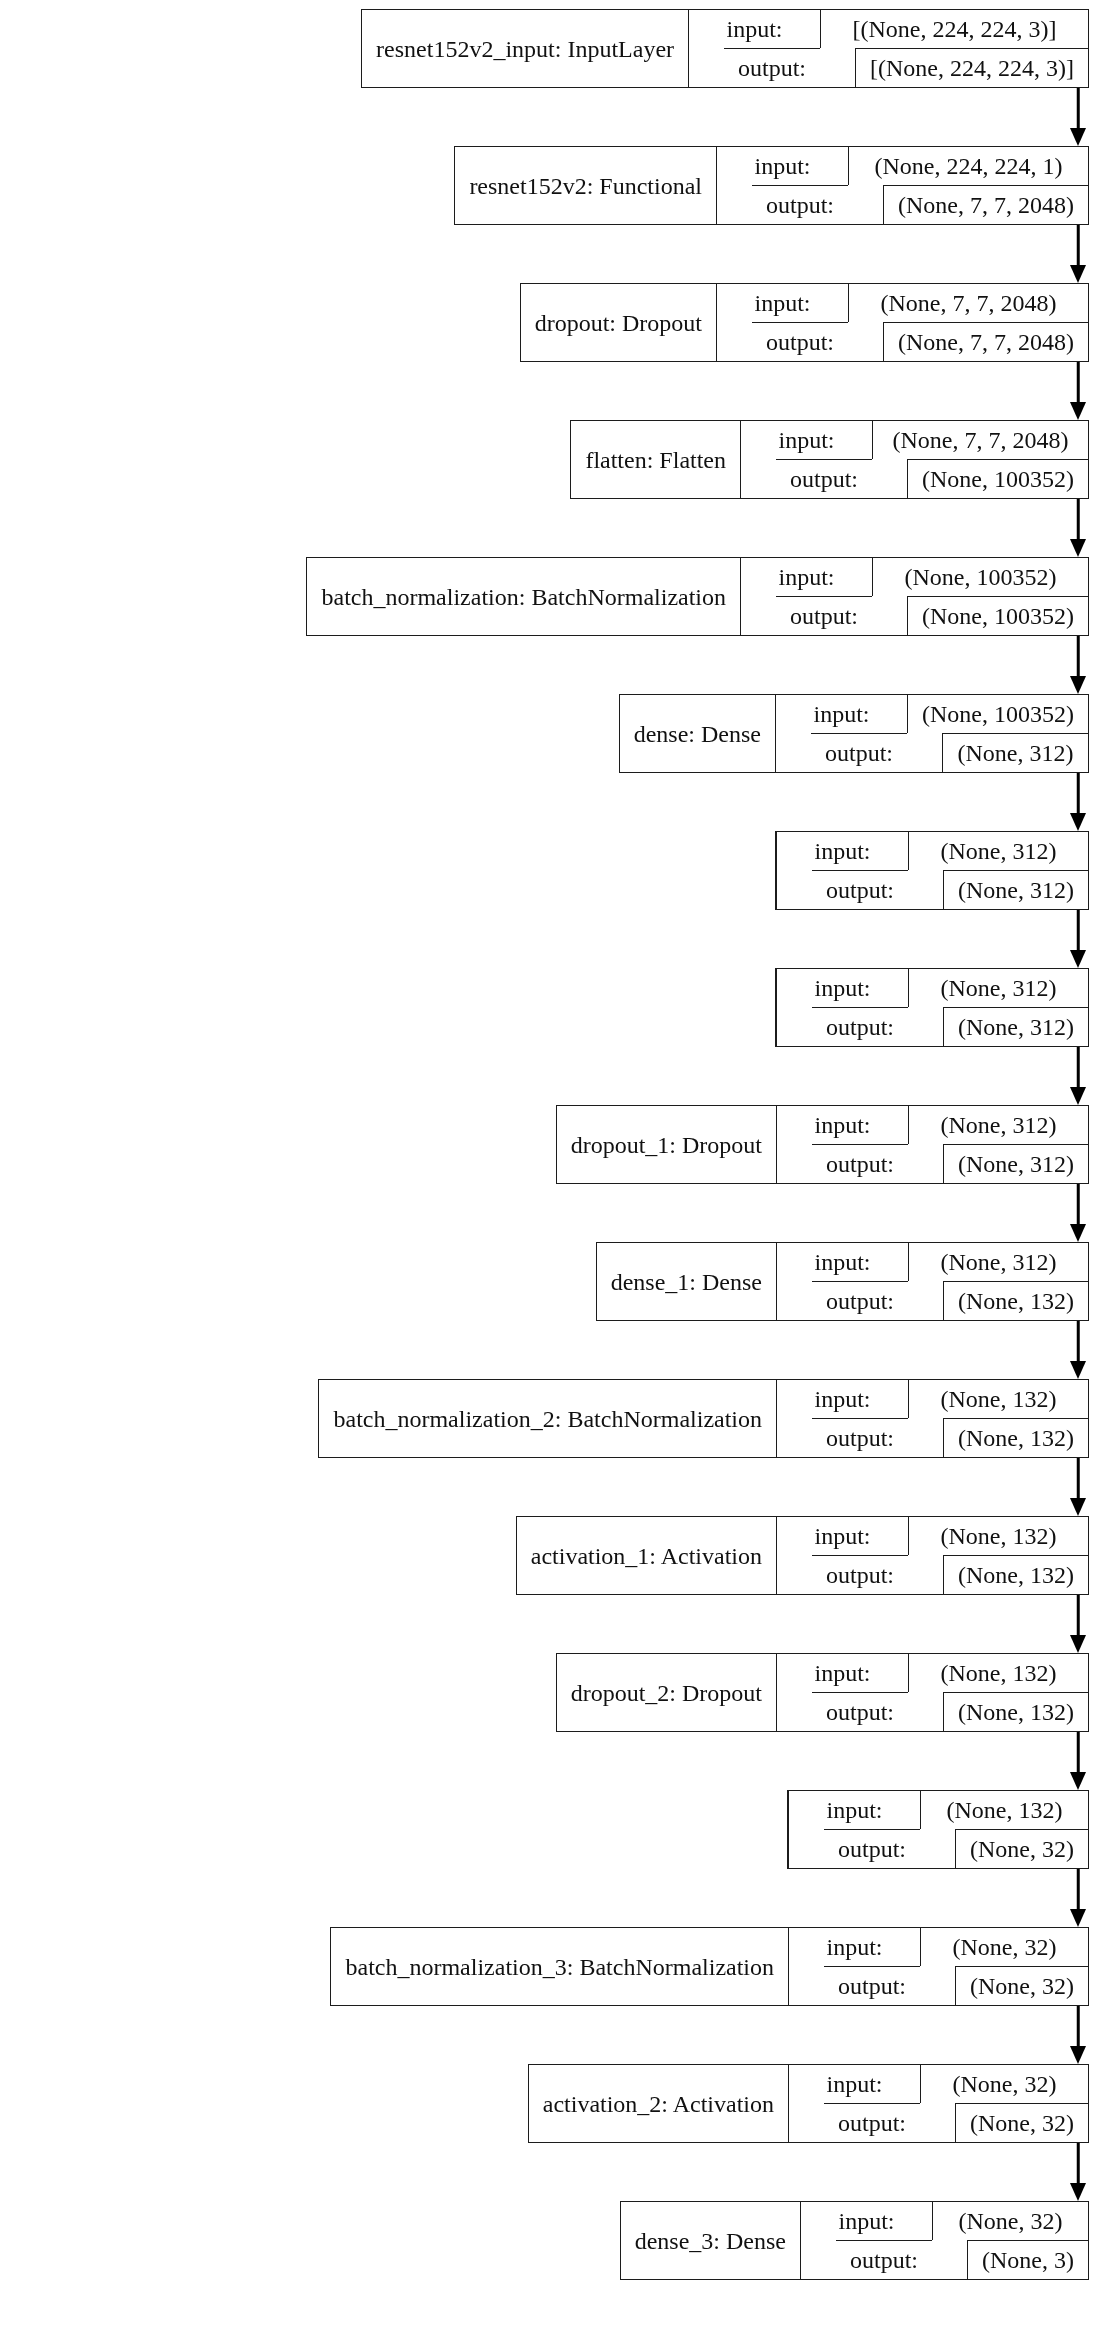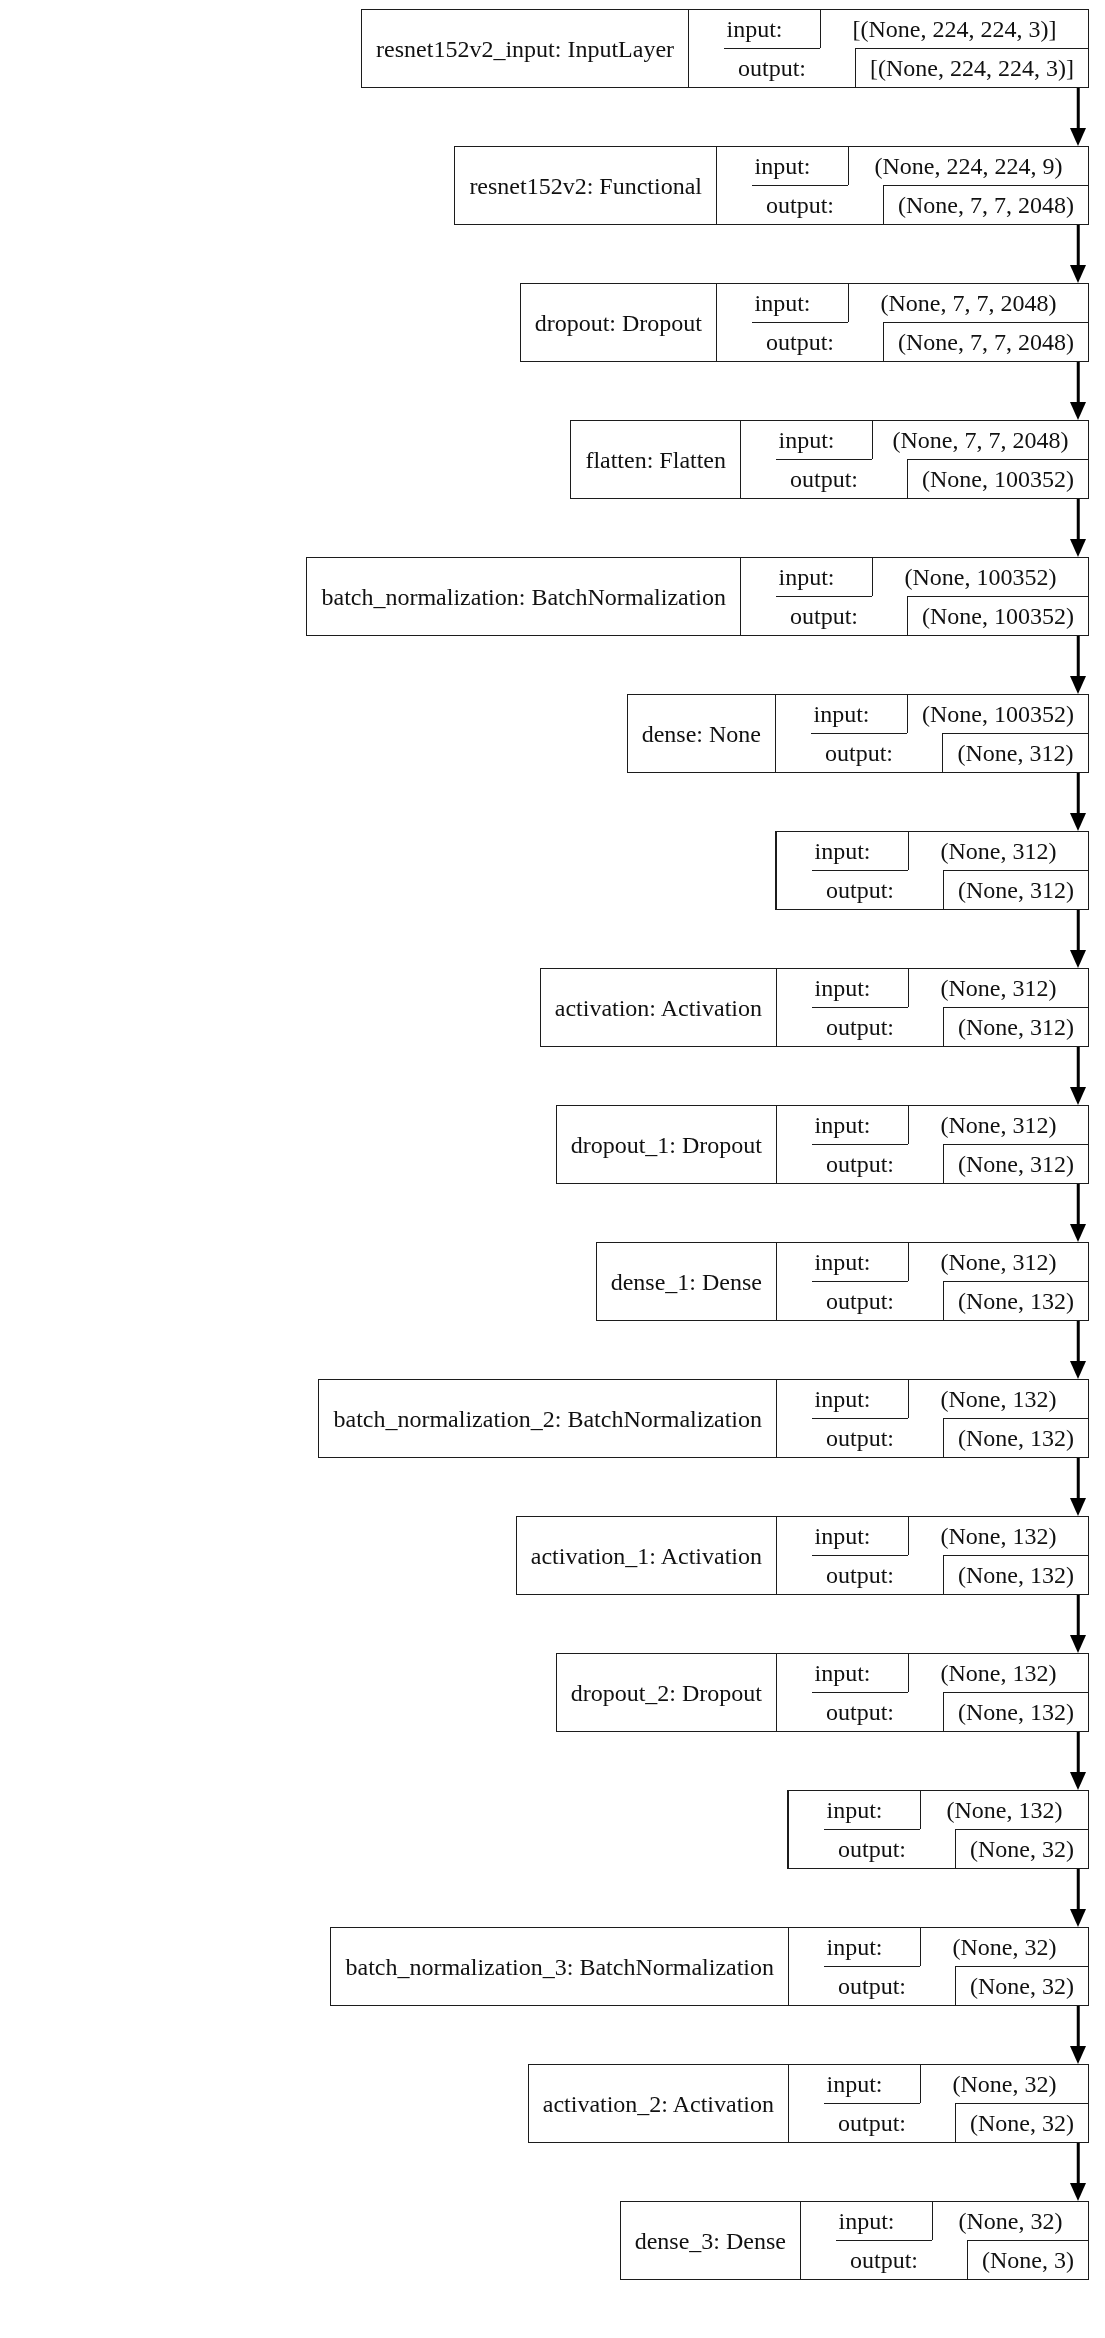--- a/index.html
+++ b/index.html
@@ -96,21 +96,21 @@
       <div class="io-cell io-value io-bottom">[(None, 224, 224, 3)]</div>
     </div>
   </div>
 
   <div class="arrow"></div>
 
   <div class="node">
     <div class="node-name">resnet152v2: Functional</div>
     <div class="io">
       <div class="io-cell io-label">input:</div>
-      <div class="io-cell io-value">(None, 224, 224, 9)</div>
+      <div class="io-cell io-value">(None, 224, 224, 1)</div>
       <div class="io-cell io-label io-bottom">output:</div>
       <div class="io-cell io-value io-bottom">(None, 7, 7, 2048)</div>
     </div>
   </div>
 
   <div class="arrow"></div>
 
   <div class="node">
     <div class="node-name">dropout: Dropout</div>
     <div class="io">
@@ -141,21 +141,21 @@
       <div class="io-cell io-label">input:</div>
       <div class="io-cell io-value">(None, 100352)</div>
       <div class="io-cell io-label io-bottom">output:</div>
       <div class="io-cell io-value io-bottom">(None, 100352)</div>
     </div>
   </div>
 
   <div class="arrow"></div>
 
   <div class="node">
-    <div class="node-name">dense: None</div>
+    <div class="node-name">dense: Dense</div>
     <div class="io">
       <div class="io-cell io-label">input:</div>
       <div class="io-cell io-value">(None, 100352)</div>
       <div class="io-cell io-label io-bottom">output:</div>
       <div class="io-cell io-value io-bottom">(None, 312)</div>
     </div>
   </div>
 
   <div class="arrow"></div>
 
@@ -164,21 +164,20 @@
       <div class="io-cell io-label">input:</div>
       <div class="io-cell io-value">(None, 312)</div>
       <div class="io-cell io-label io-bottom">output:</div>
       <div class="io-cell io-value io-bottom">(None, 312)</div>
     </div>
   </div>
 
   <div class="arrow"></div>
 
   <div class="node">
-    <div class="node-name">activation: Activation</div>
     <div class="io">
       <div class="io-cell io-label">input:</div>
       <div class="io-cell io-value">(None, 312)</div>
       <div class="io-cell io-label io-bottom">output:</div>
       <div class="io-cell io-value io-bottom">(None, 312)</div>
     </div>
   </div>
 
   <div class="arrow"></div>
 

